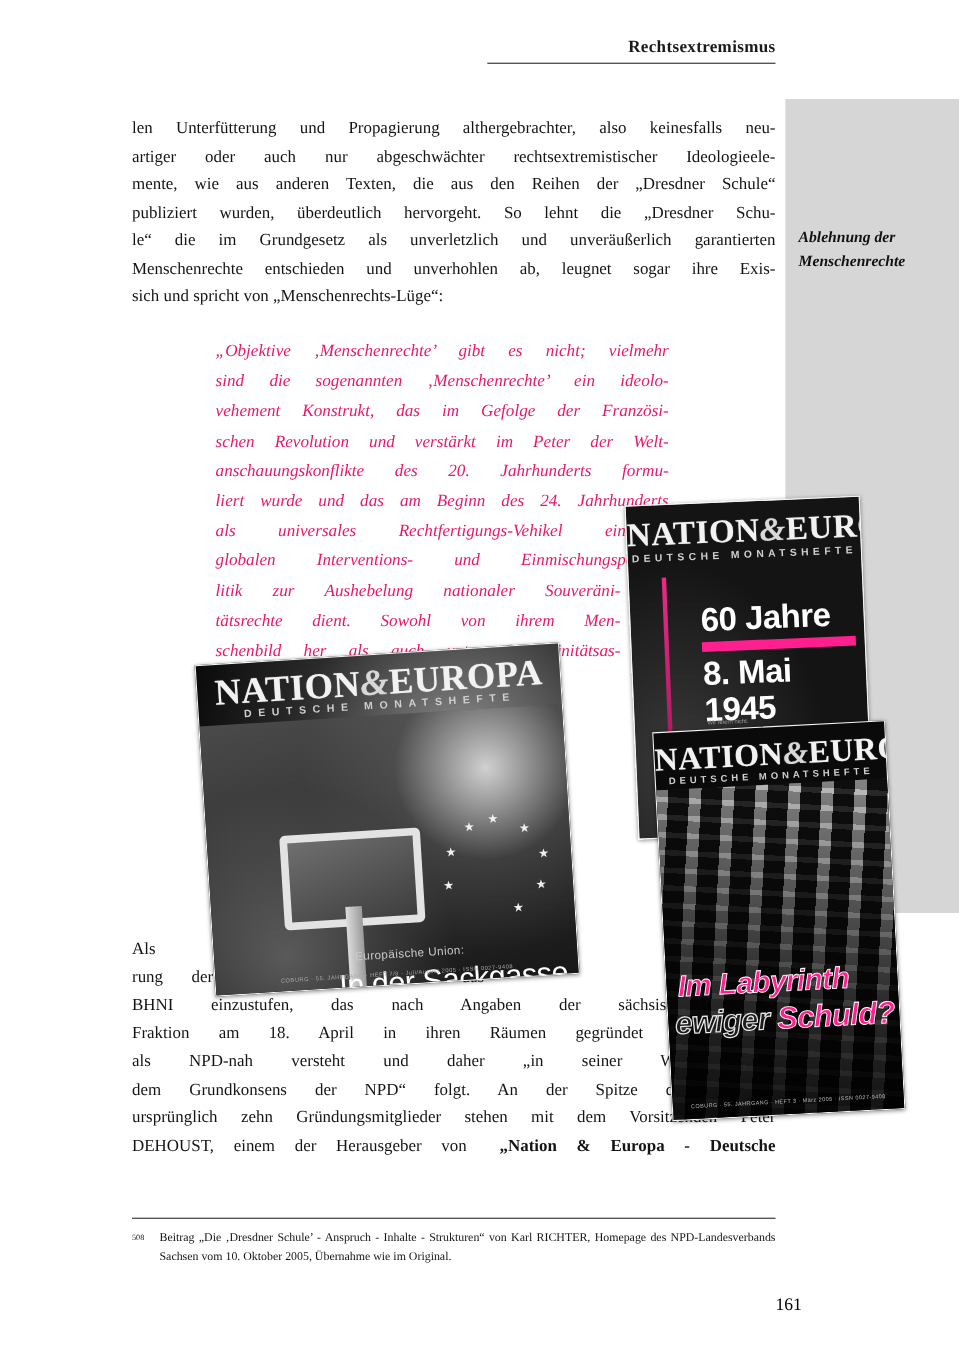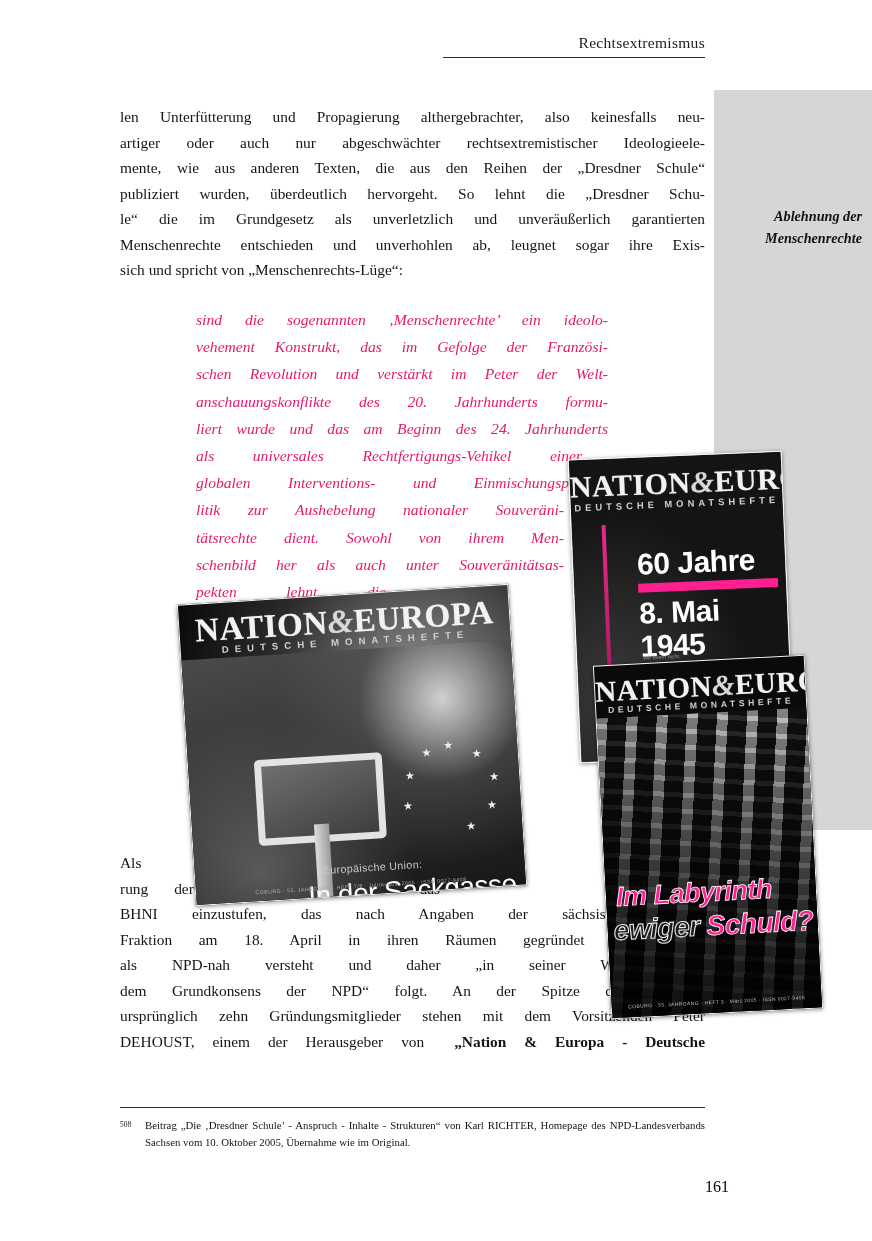--- a/index.html
+++ b/index.html
@@ -37,20 +37,21 @@
     position: absolute;
     left: 443px;
     top: 34px;
     width: 262px;
     text-align: right;
     font-size: 15.5px;
     letter-spacing: 0.3px;
     color: #1a1a1a;
     padding-bottom: 5px;
     border-bottom: 1.1px solid #2b2b2b;
+    font-weight: bold;
   }
 
   
   .col {
     position: absolute;
     left: 120px;
     width: 585px;
     font-size: 15.4px;
     line-height: 25.5px;
     text-align: justify;
@@ -65,21 +66,21 @@
     white-space: normal;
   }
   .p-line.last { text-align: left; text-align-last: left; }
 
   
   .margin-note {
     position: absolute;
     left: 726px;
     top: 205px;
     width: 136px;
-    text-align: right;
+    text-align: left;
     font-style: italic;
     font-weight: bold;
     font-size: 14.2px;
     line-height: 22px;
     color: #111111;
   }
 
   
   .quote {
     position: absolute;
@@ -396,20 +397,21 @@
     <span class="p-line just">Menschenrechte entschieden und unverhohlen ab, leugnet sogar ihre Exis-</span>
     <span class="p-line last">sich und spricht von „Menschenrechts-Lüge“:</span>
   </div>
 
   <div class="margin-note">
     <div>Ablehnung der</div>
     <div>Menschenrechte</div>
   </div>
 
   <div class="quote">
+    <span class="q-line w412">„Objektive ‚Menschenrechte’ gibt es nicht; vielmehr</span>
     <span class="q-line w412">sind die sogenannten ‚Menschenrechte’ ein ideolo-</span>
     <span class="q-line w412">vehement Konstrukt, das im Gefolge der Französi-</span>
     <span class="q-line w412">schen Revolution und verstärkt im Peter der Welt-</span>
     <span class="q-line w412">anschauungskonflikte des 20. Jahrhunderts formu-</span>
     <span class="q-line w412">liert wurde und das am Beginn des 24. Jahrhunderts</span>
     <span class="q-line w386">als universales Rechtfertigungs-Vehikel einer</span>
     <span class="q-line w386">globalen Interventions- und Einmischungspo-</span>
     <span class="q-line w368">litik zur Aushebelung nationaler Souveräni-</span>
     <span class="q-line w368">tätsrechte dient. Sowohl von ihrem Men-</span>
     <span class="q-line w368">schenbild her als auch unter Souveränitätsas-</span>

